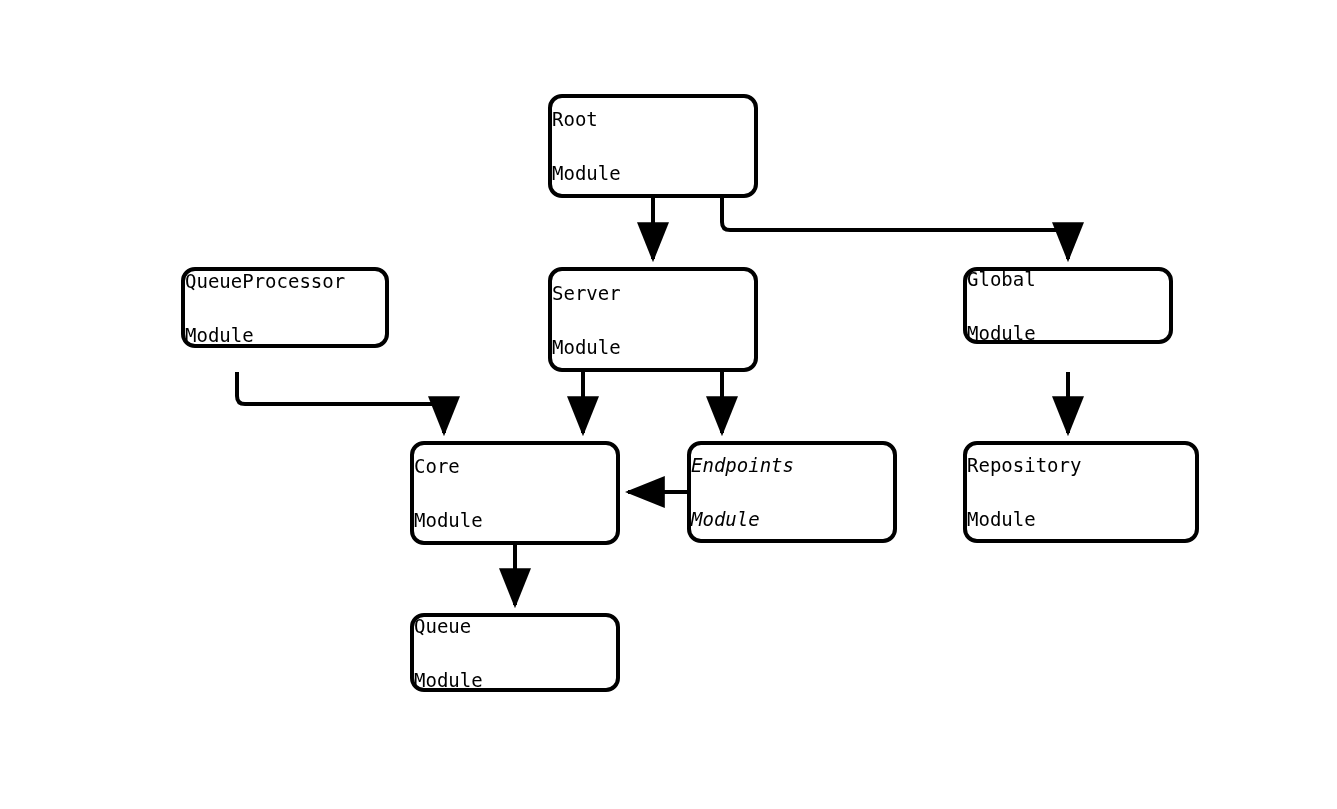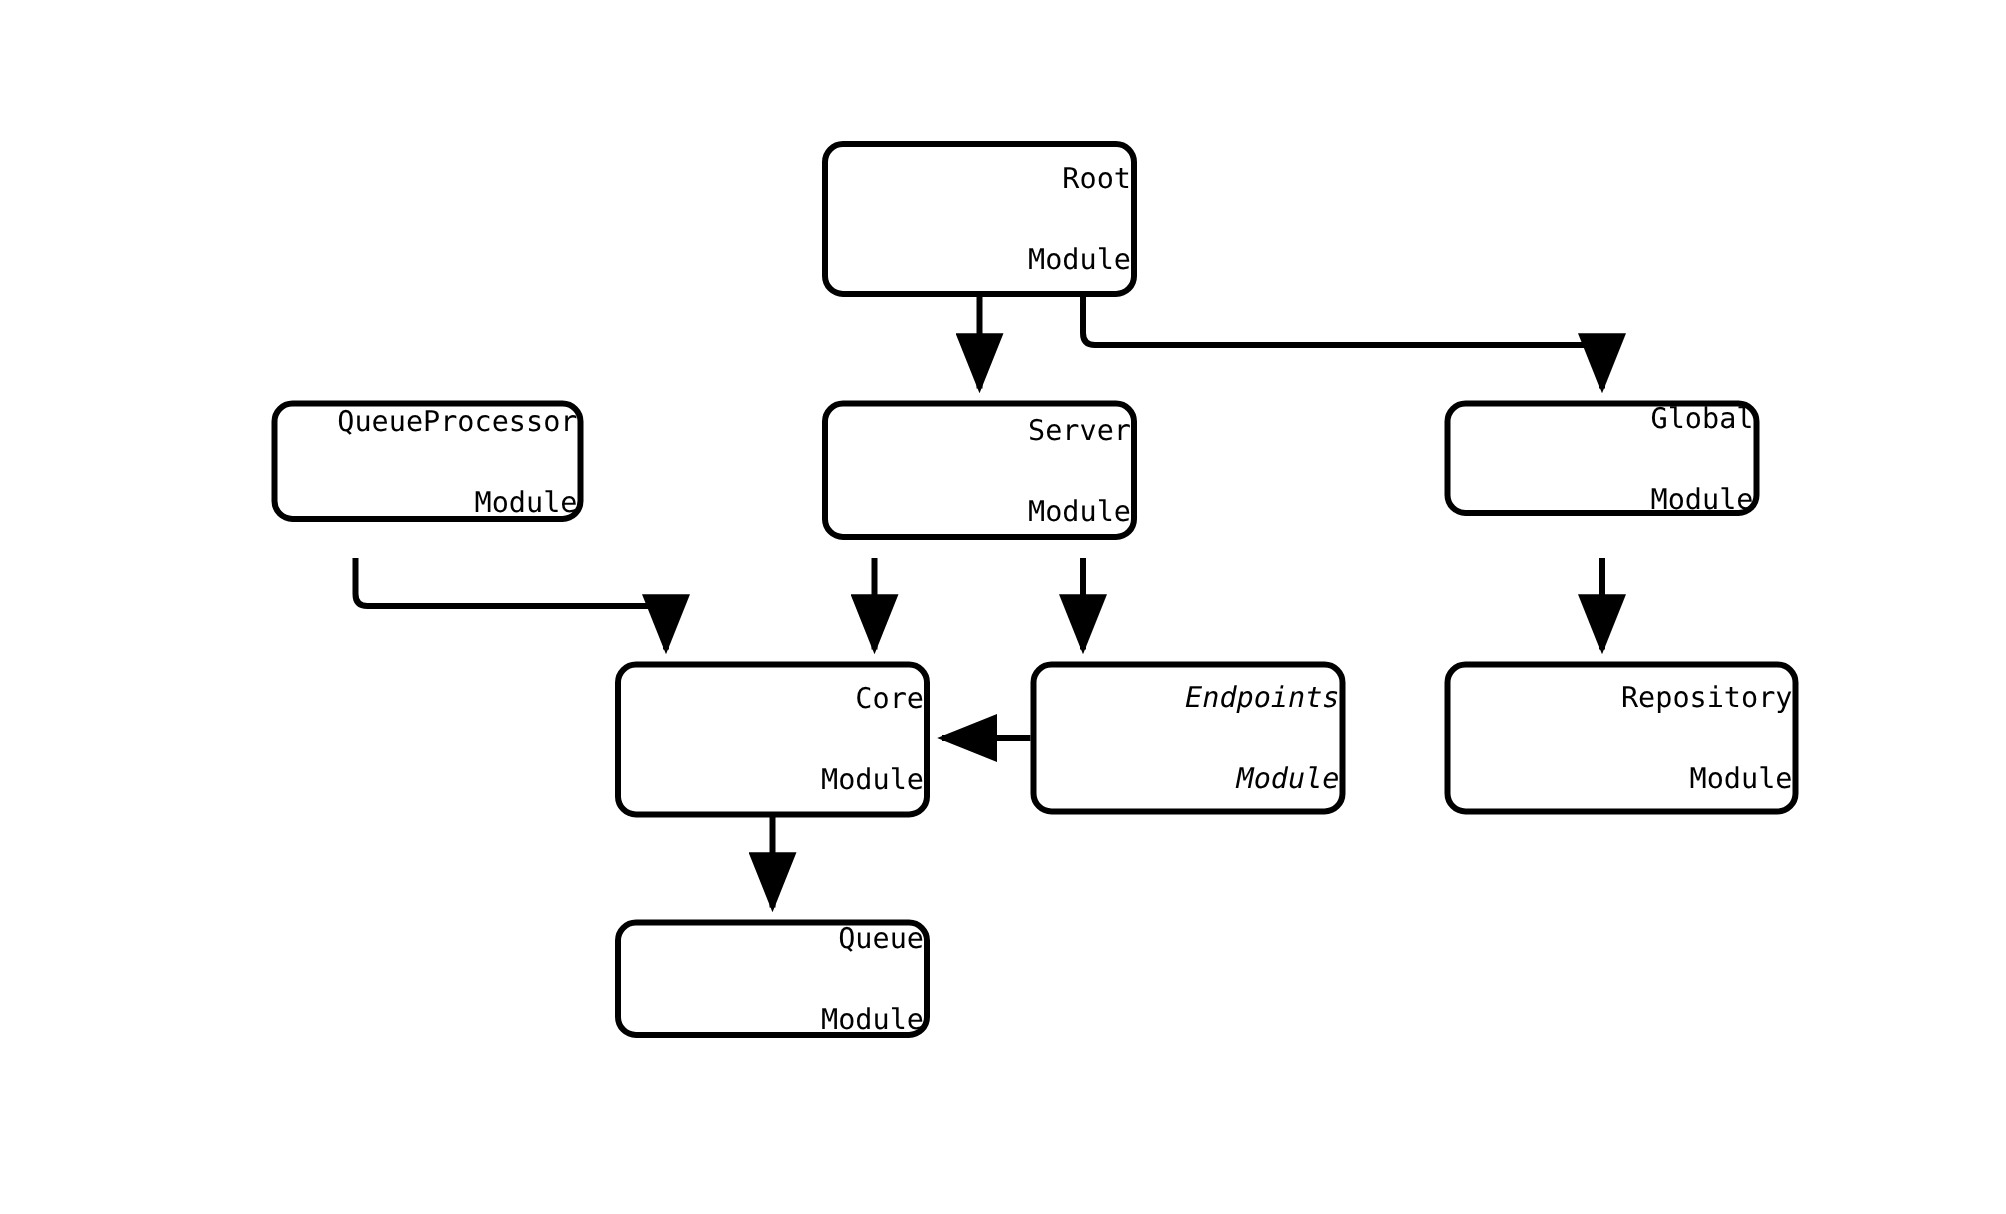--- a/index.html
+++ b/index.html
@@ -23,21 +23,21 @@
     height: 809px;
   }
   .node {
     position: absolute;
     box-sizing: border-box;
     background: #ffffff;
     border: 4px solid #000000;
     border-radius: 14px;
     display: flex;
     flex-direction: column;
-    align-items: flex-end;
+    align-items: flex-start;
     justify-content: center;
     z-index: 2;
     gap: 32px;
   }
   .node-label {
     font-family: "DejaVu Sans Mono", "Liberation Mono", monospace;
     font-size: 19px;
     line-height: 22px;
     color: #000000;
     text-align: center;
@@ -93,21 +93,21 @@
   <div class="node" style="left:548px; top:94px; width:210px; height:104px;">
     <div class="node-label">Root</div>
     <div class="node-label">Module</div>
   </div>
 
   <div class="node" style="left:133px; top:267px; width:208px; height:81px;margin-left:48px;">
     <div class="node-label">QueueProcessor</div>
     <div class="node-label">Module</div>
   </div>
 
-  <div class="node" style="left:548px; top:267px; width:210px; height:93px;padding-left:16px;">
+  <div class="node" style="left:548px; top:267px; width:210px; height:105px;">
     <div class="node-label">Server</div>
     <div class="node-label">Module</div>
   </div>
 
   <div class="node" style="left:963px; top:267px; width:210px; height:77px;">
     <div class="node-label">Global</div>
     <div class="node-label">Module</div>
   </div>
 
   <div class="node" style="left:410px; top:441px; width:210px; height:104px;">

